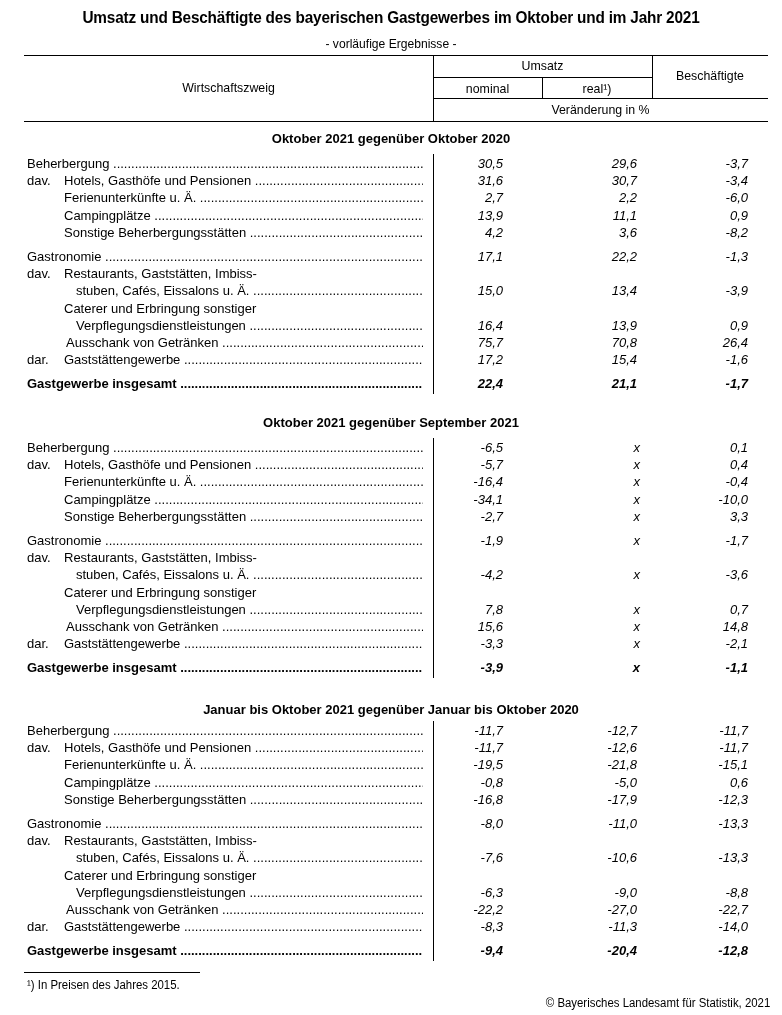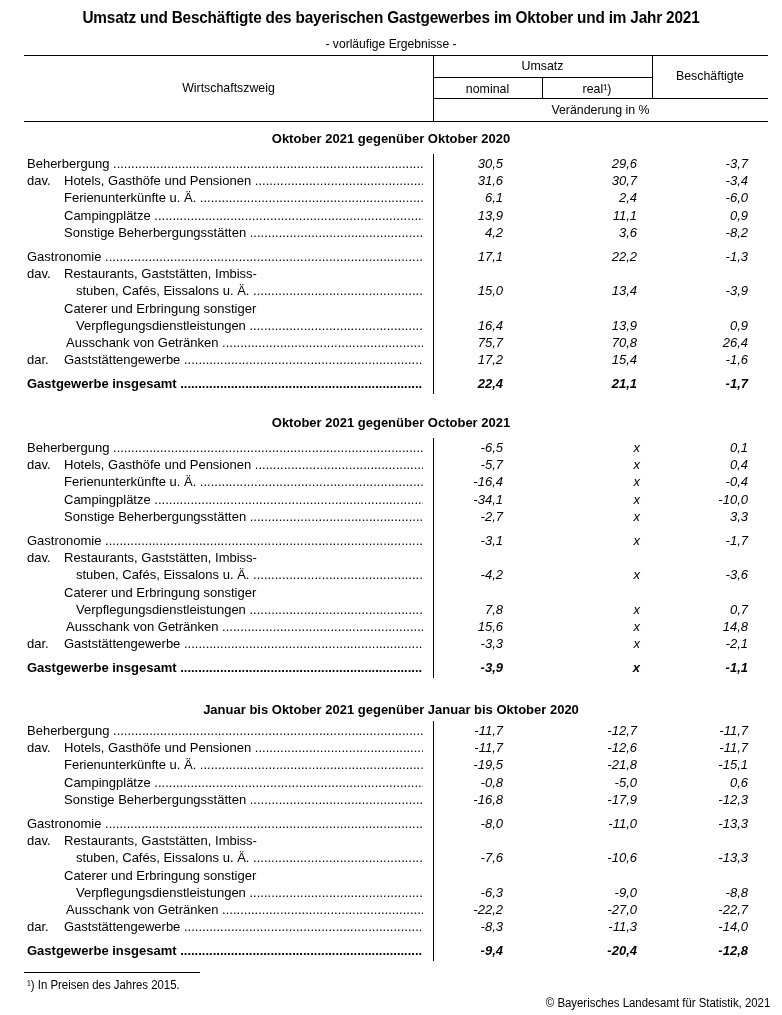--- a/index.html
+++ b/index.html
@@ -72,22 +72,22 @@
     </div>
     <div class="row" style="top: 173.2px;">
       <span class="prefix">dav.</span>
       <div class="label-wrap" style="left: 64px; width: 359px;"><span>Hotels, Gasthöfe und Pensionen</span><span> ........................................................................................................................................................................................................</span></div>
       <span class="num n1">31,6</span>
       <span class="num n2">30,7</span>
       <span class="num n3">-3,4</span>
     </div>
     <div class="row" style="top: 190.4px;">
       <div class="label-wrap" style="left: 64px; width: 359px;"><span>Ferienunterkünfte u. Ä.</span><span> ........................................................................................................................................................................................................</span></div>
-      <span class="num n1">6,1</span>
-      <span class="num n2">2,4</span>
+      <span class="num n1">2,7</span>
+      <span class="num n2">2,2</span>
       <span class="num n3">-6,0</span>
     </div>
     <div class="row" style="top: 207.6px;">
       <div class="label-wrap" style="left: 64px; width: 359px;"><span>Campingplätze</span><span> ........................................................................................................................................................................................................</span></div>
       <span class="num n1">13,9</span>
       <span class="num n2">11,1</span>
       <span class="num n3">0,9</span>
     </div>
     <div class="row" style="top: 224.8px;">
       <div class="label-wrap" style="left: 64px; width: 359px;"><span>Sonstige Beherbergungsstätten</span><span> ........................................................................................................................................................................................................</span></div>
@@ -133,21 +133,21 @@
       <span class="num n2">15,4</span>
       <span class="num n3">-1,6</span>
     </div>
     <div class="row bold" style="top: 376.4px;">
       <div class="label-wrap" style="left: 27px; width: 396px;"><span>Gastgewerbe insgesamt</span><span> ........................................................................................................................................................................................................</span></div>
       <span class="num n1">22,4</span>
       <span class="num n2">21,1</span>
       <span class="num n3">-1,7</span>
     </div>
     <div class="vline" style="left: 433px; top: 154px; height: 239.6px;"></div>
-    <div class="section-title" style="top: 415px;">Oktober 2021 gegenüber October 2021</div>
+    <div class="section-title" style="top: 415px;">Oktober 2021 gegenüber September 2021</div>
     <div class="row" style="top: 440px;">
       <div class="label-wrap" style="left: 27px; width: 396px;"><span>Beherbergung</span><span> ........................................................................................................................................................................................................</span></div>
       <span class="num n1">-6,5</span>
       <span class="num n2 xcell" style="text-align: right; left: 598px; width: 42px;">x</span>
       <span class="num n3">0,1</span>
     </div>
     <div class="row" style="top: 457.2px;">
       <span class="prefix">dav.</span>
       <div class="label-wrap" style="left: 64px; width: 359px;"><span>Hotels, Gasthöfe und Pensionen</span><span> ........................................................................................................................................................................................................</span></div>
       <span class="num n1">-5,7</span>
@@ -167,21 +167,21 @@
       <span class="num n3">-10,0</span>
     </div>
     <div class="row" style="top: 508.8px;">
       <div class="label-wrap" style="left: 64px; width: 359px;"><span>Sonstige Beherbergungsstätten</span><span> ........................................................................................................................................................................................................</span></div>
       <span class="num n1">-2,7</span>
       <span class="num n2 xcell" style="text-align: right; left: 598px; width: 42px;">x</span>
       <span class="num n3">3,3</span>
     </div>
     <div class="row" style="top: 533px;">
       <div class="label-wrap" style="left: 27px; width: 396px;"><span>Gastronomie</span><span> ........................................................................................................................................................................................................</span></div>
-      <span class="num n1">-3,1</span>
+      <span class="num n1">-1,9</span>
       <span class="num n2 xcell" style="text-align: right; left: 598px; width: 42px;">x</span>
       <span class="num n3">-1,7</span>
     </div>
     <div class="row" style="top: 550.2px;">
       <span class="prefix">dav.</span>
       <div class="label-wrap" style="left: 64px; width: 359px;"><span>Restaurants, Gaststätten, Imbiss-</span></div>
     </div>
     <div class="row" style="top: 567.4px;">
       <div class="label-wrap" style="left: 76px; width: 347px;"><span>stuben, Cafés, Eissalons u. Ä.</span><span> ........................................................................................................................................................................................................</span></div>
       <span class="num n1">-4,2</span>

